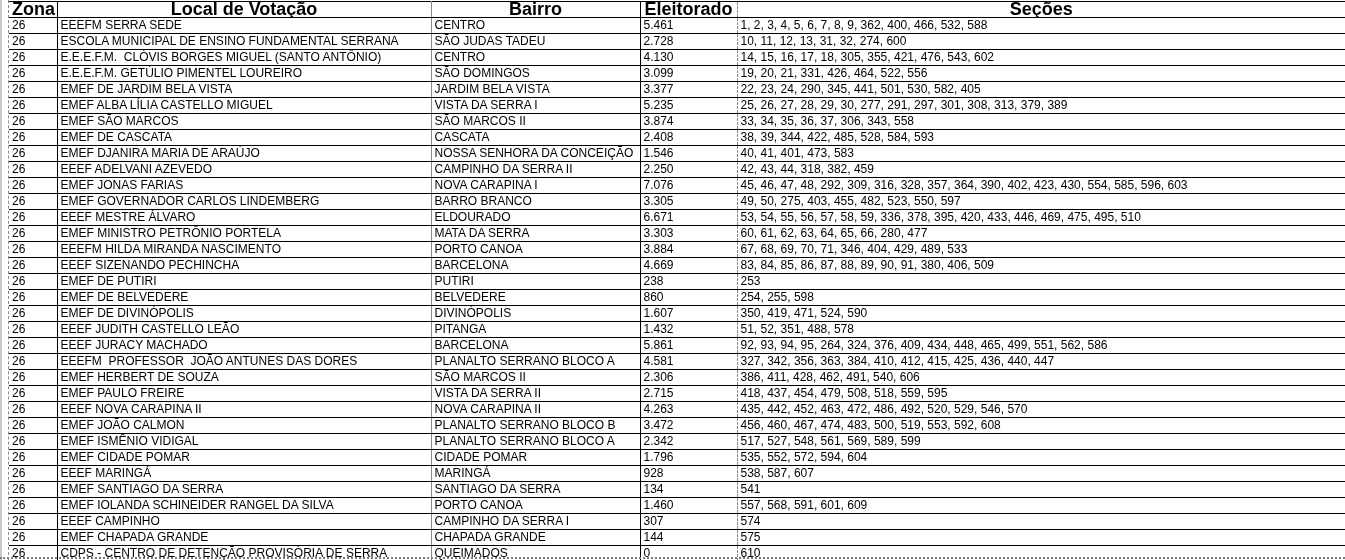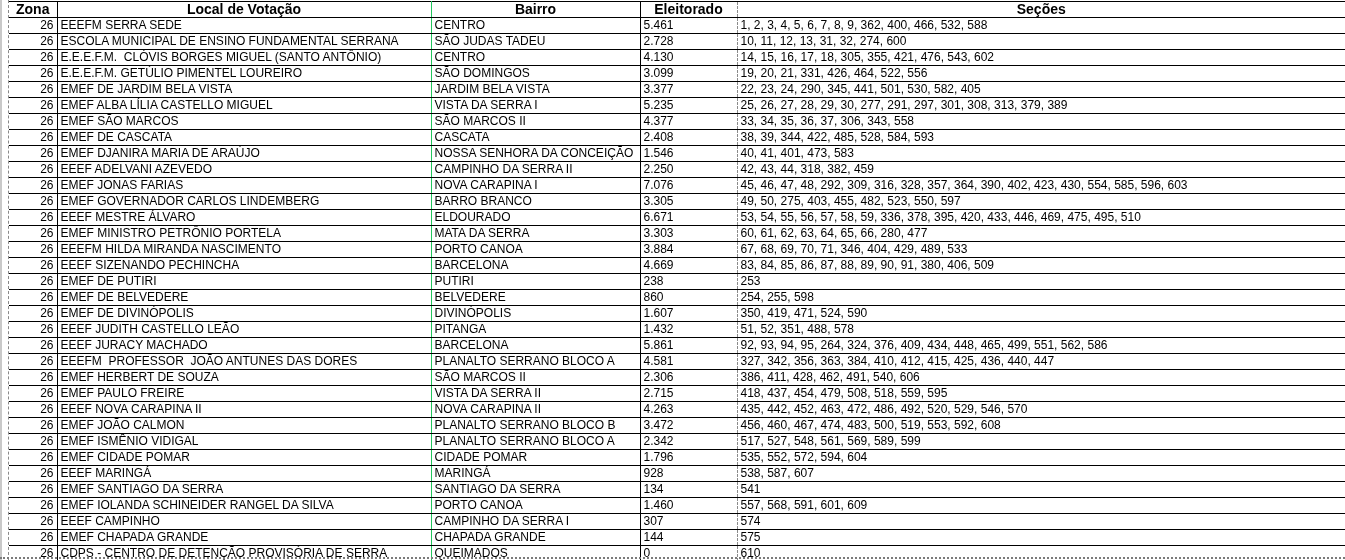--- a/index.html
+++ b/index.html
@@ -43,26 +43,26 @@
     overflow: hidden;
     white-space: pre;
     font-size: 12px;
     line-height: 15px;
     height: 15px;
     vertical-align: middle;
   }
   table.sheet thead th {
     border-top: 1px solid #000000;
     font-weight: bold;
-    font-size: 14px;
+    font-size: 18px;
     text-align: center;
     height: 15px;
   }
   
-  .col-zona        { border-right: 1px solid #000000; text-align: right; }
+  .col-zona        { border-right: 1px solid #000000; text-align: left; }
   .col-local       { border-right: 1px solid #22c55e; text-align: left; }
   .col-bairro      { border-right: 1px solid #000000; text-align: left; margin-left: 28px; }
   .col-eleitorado  { border-right: 1px dashed #8a8a8a; text-align: left; }
   .col-secoes      { border-right: none; text-align: left; margin-top: 20px; }
 </style>
 </head>
 <body>
 
 <div class="stage">
   <div class="edge-strip"></div>
@@ -124,21 +124,21 @@
           <td class="col-zona">26</td>
           <td class="col-local">EMEF ALBA LÍLIA CASTELLO MIGUEL</td>
           <td class="col-bairro">VISTA DA SERRA I</td>
           <td class="col-eleitorado">5.235</td>
           <td class="col-secoes">25, 26, 27, 28, 29, 30, 277, 291, 297, 301, 308, 313, 379, 389</td>
         </tr>
         <tr>
           <td class="col-zona">26</td>
           <td class="col-local">EMEF SÃO MARCOS</td>
           <td class="col-bairro">SÃO MARCOS II</td>
-          <td class="col-eleitorado">4.377</td>
+          <td class="col-eleitorado">3.874</td>
           <td class="col-secoes">33, 34, 35, 36, 37, 306, 343, 558</td>
         </tr>
         <tr>
           <td class="col-zona">26</td>
           <td class="col-local">EMEF DE CASCATA</td>
           <td class="col-bairro">CASCATA</td>
           <td class="col-eleitorado">2.408</td>
           <td class="col-secoes">38, 39, 344, 422, 485, 528, 584, 593</td>
         </tr>
         <tr>

